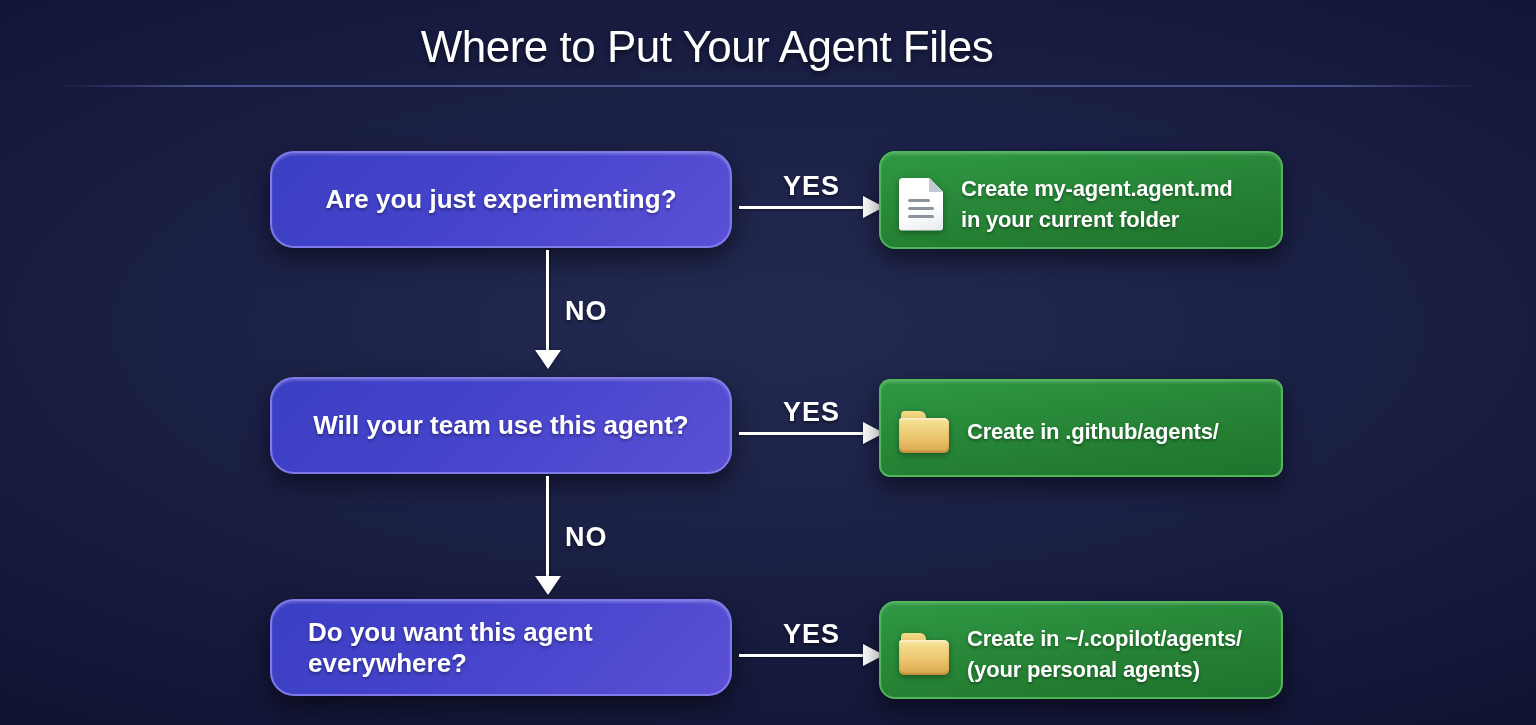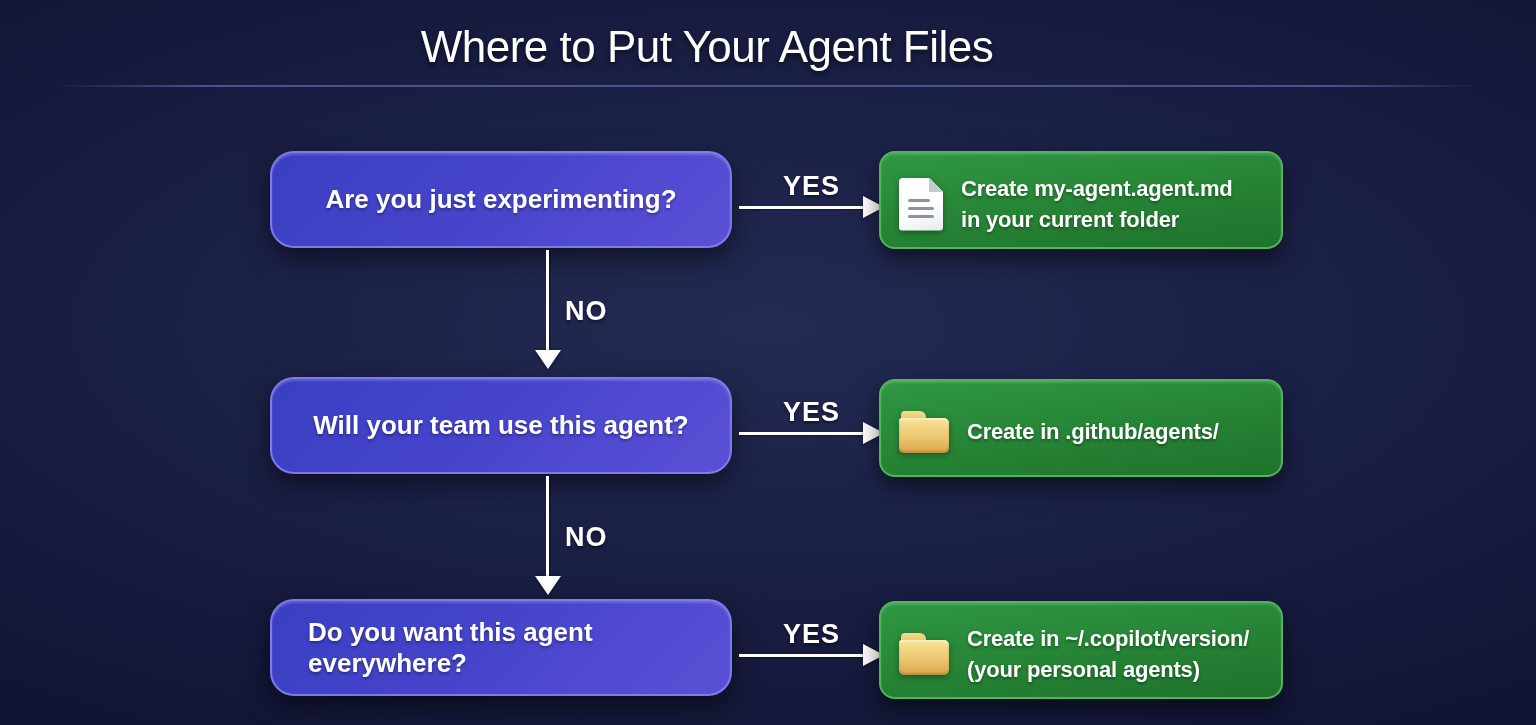--- a/index.html
+++ b/index.html
@@ -83,21 +83,21 @@
     padding: 8px 16px 0 18px;
     color: #ffffff;
     font-size: 22px;
     font-weight: 700;
     line-height: 1.42;
     letter-spacing: -0.2px;
     text-shadow: 0 2px 3px rgba(0,0,0,0.35);
     white-space: nowrap;
   }
   .r1 { top: 151px; }
-  .r2 { top: 379px; }
+  .r2 { top: 379px; border-radius: 11px; }
   .r3 { top: 601px; }
 
   
   .doc-icon {
     position: relative;
     width: 44px;
     height: 53px;
     flex: 0 0 auto;
     filter: drop-shadow(0 2px 3px rgba(0,0,0,0.35));
   }
@@ -307,18 +307,18 @@
     <div class="yes-label">YES</div>
     <div class="yes-line"></div>
     <div class="yes-head"></div>
   </div>
   <div class="r-box r3">
     <div class="folder-icon">
       <div class="folder-tab"></div>
       <div class="folder-body"></div>
     </div>
     <div>
-      <div>Create in ~/.copilot/version/</div>
+      <div>Create in ~/.copilot/agents/</div>
       <div>(your personal agents)</div>
     </div>
   </div>
 
 </div>
 
 </body></html>

